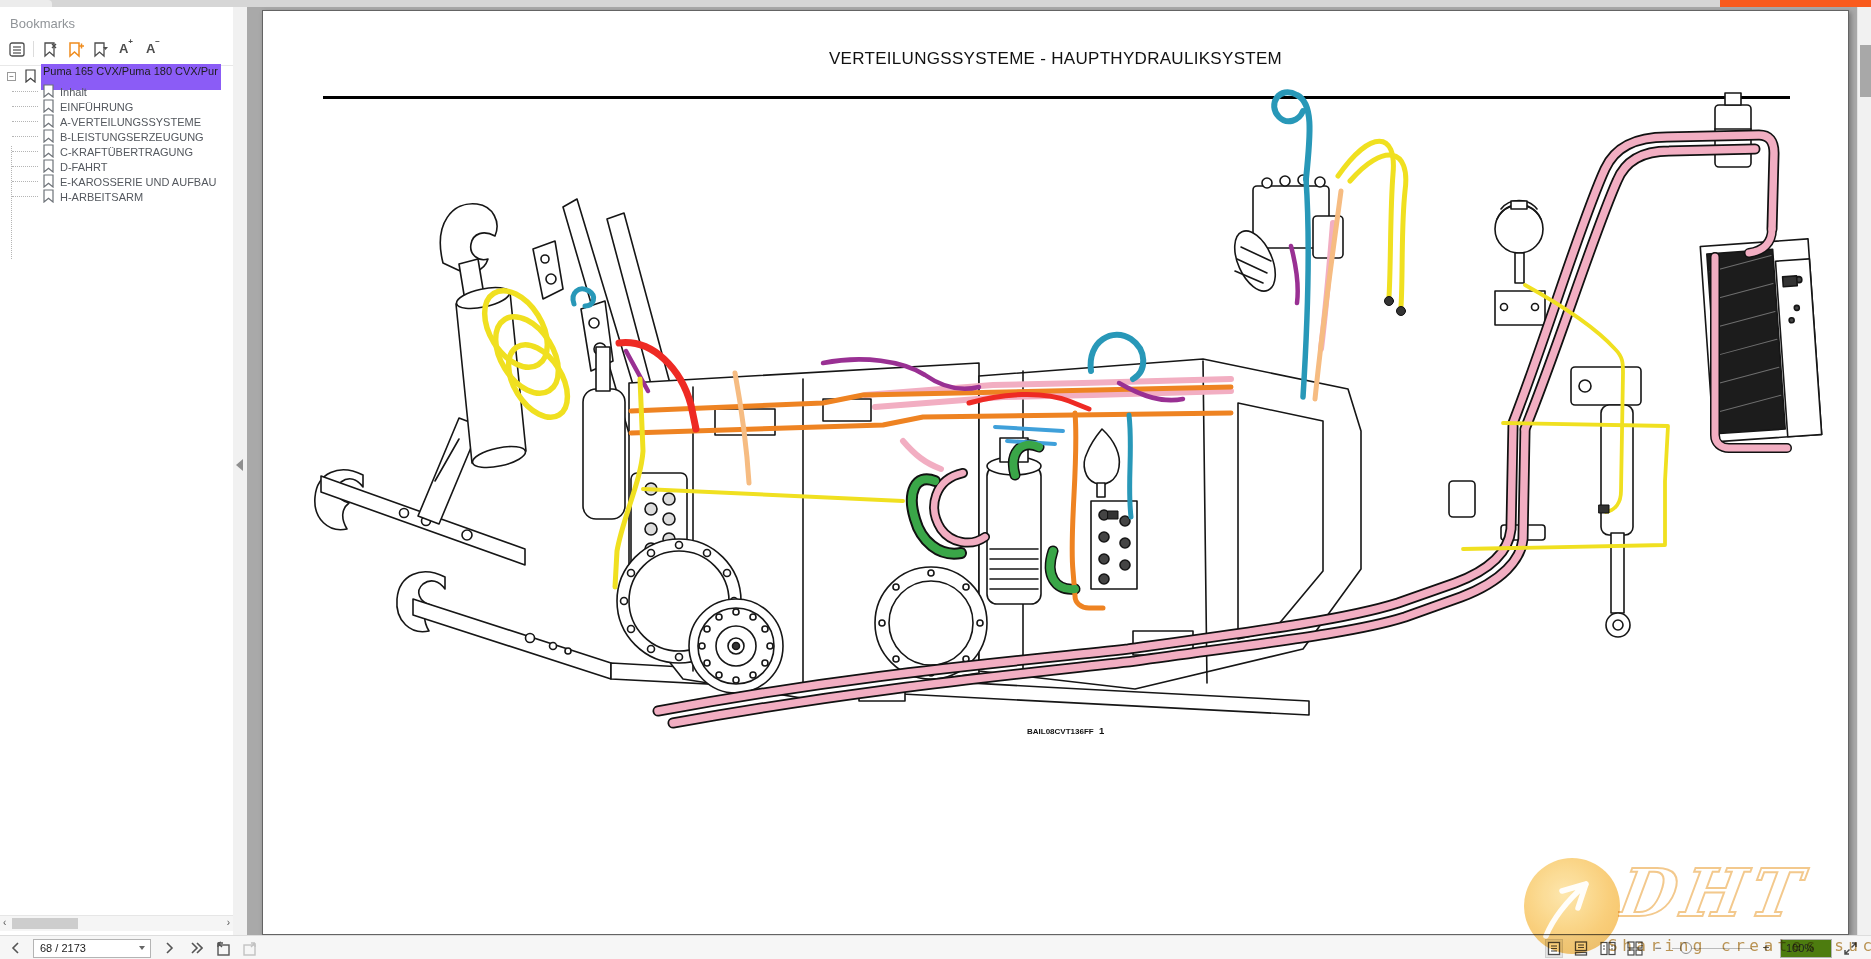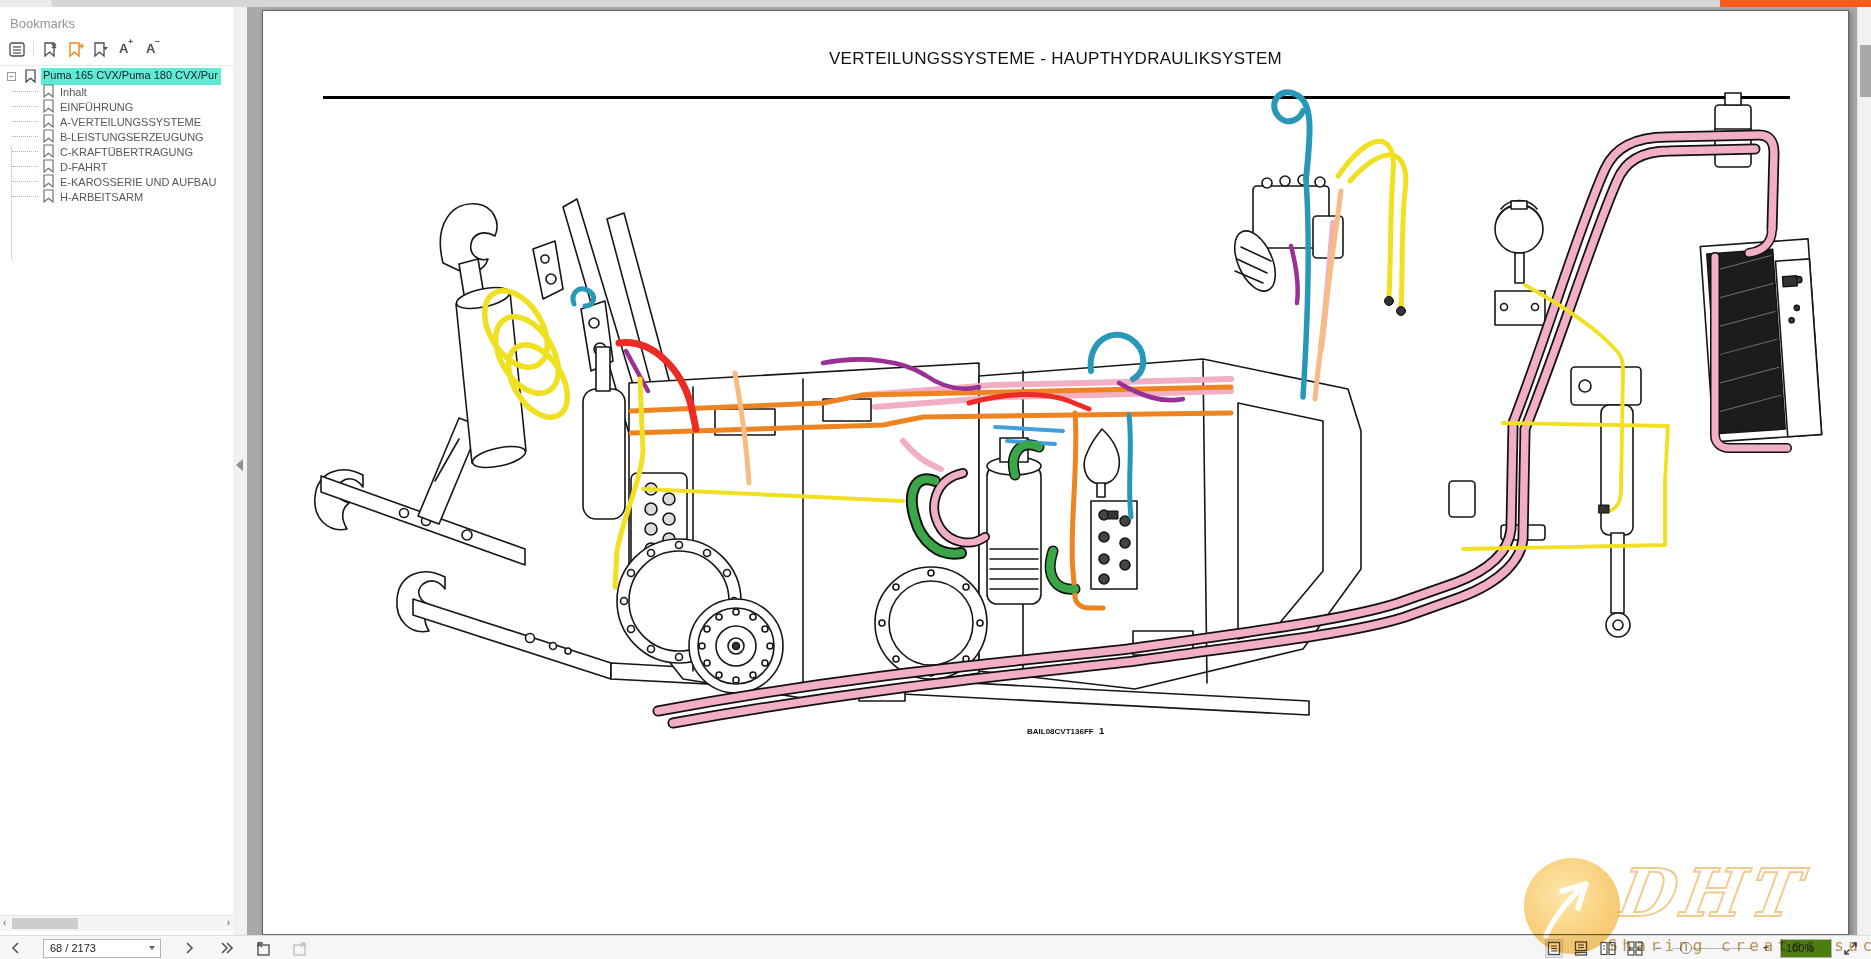--- a/index.html
+++ b/index.html
@@ -18,21 +18,21 @@
   .ptool { width:18px; height:18px; display:flex; align-items:center; justify-content:center; cursor:pointer; }
   .ptool svg { display:block; }
   .vdiv { width:1px; height:16px; background:#dcdcdc; }
   .atool { font-size:13px; color:#4c4c4c; font-weight:bold; position:relative; width:20px; text-align:center; }
   .atool sup { font-size:8px; position:relative; top:-4px; }
   .panel-sep { position:absolute; left:0; top:58px; width:233px; height:1px; background:#e8e8e8; }
 
   .tree { position:absolute; left:0; top:62px; width:233px; }
   .trow { position:relative; height:15px; display:flex; align-items:center; font-size:11px; color:#54585e; white-space:nowrap; cursor:pointer; }
   .trow.root { color:#1d1d1d; }
-  .root-label { background:#5eead4; padding:1px 3px 4px 2px;text-align:right; }
+  .root-label { background:#8b5cf6; padding:1px 3px 13px 2px;text-align:right; }
   .expander { position:absolute; left:7px; top:3px; width:9px; height:9px; border:1px solid #9a9a9a; background:#fff; font-size:8px; line-height:7px; text-align:center; color:#444; }
   .treeline-v { position:absolute; left:11px; top:77px; width:1px; height:113px; border-left:1px dotted #b5b5b5; }
   .stub { position:absolute; left:12px; top:7px; width:26px; height:1px; border-top:1px dotted #b5b5b5; }
   .flag { flex:0 0 auto; }
   .trow.root .flag { margin-left:24px; margin-right:4px; }
   .trow.child .flag { margin-left:42px; margin-right:5px; }
 
   
   .hscroll { position:absolute; left:0; top:908px; width:233px; height:16px; background:#f5f5f5; border-top:1px solid #e6e6e6; }
   .hscroll .thumb { position:absolute; left:12px; top:2px; width:66px; height:11px; background:#cdcdcd; }
@@ -50,21 +50,21 @@
   .figure { position:absolute; left:0; top:0; }
   .fig-caption { position:absolute; left:764px; top:716px; font-size:8px; font-weight:bold; color:#111; }
   .fig-number { position:absolute; left:836px; top:714px; font-size:9.5px; font-weight:bold; color:#111; }
 
   
   .vscroll { position:absolute; left:1857px; top:7px; width:14px; height:928px; background:#f1f1f1; border-left:1px solid #e2e2e2; }
   .vscroll .thumb { position:absolute; left:1.5px; top:38px; width:11px; height:52px; background:#a8a8a8; }
 
   
   .toolbar { position:absolute; left:0; top:935px; width:1871px; height:24px; background:#f6f6f6; border-top:1px solid #dddddd; z-index:10; }
-  .tb-left { position:absolute; left:6px; top:0; height:24px; display:flex; align-items:center; gap:19px; }
+  .tb-left { position:absolute; left:6px; top:0; height:24px; display:flex; align-items:center; gap:9px; }
   .tb-right { position:absolute; right:12px; top:0; height:24px; display:flex; align-items:center; gap:9px; }
   .tbtn { display:flex; align-items:center; justify-content:center; width:18px; height:19px; cursor:pointer; }
   .tbtn.active { background:#e4e4e4; border:1px solid #cfcfcf; }
   .page-box { display:flex; align-items:center; width:118px; height:19px; background:#fff; border:1px solid #b4b4b4; }
   .page-box input { flex:1; border:none; outline:none; font-size:11px; padding-left:6px; font-family:"Liberation Sans",sans-serif; color:#222; width:90px; background:transparent; }
   .caret { width:0; height:0; border-left:3.5px solid transparent; border-right:3.5px solid transparent; border-top:4px solid #666; margin-right:5px; cursor:pointer; }
   .zoom-box { display:flex; align-items:center; width:52px; height:19px; background:#4d7c0f; border:1px solid #b4b4b4; }
   .zoom-box input { flex:1; border:none; outline:none; font-size:11px; padding-left:5px; font-family:"Liberation Sans",sans-serif; color:#222; width:34px; background:transparent; }
   .slider { position:relative; width:80px; height:19px; cursor:pointer; }
   .slider .track { position:absolute; left:0; top:9px; width:80px; height:1.5px; background:#b9b9b9; }

